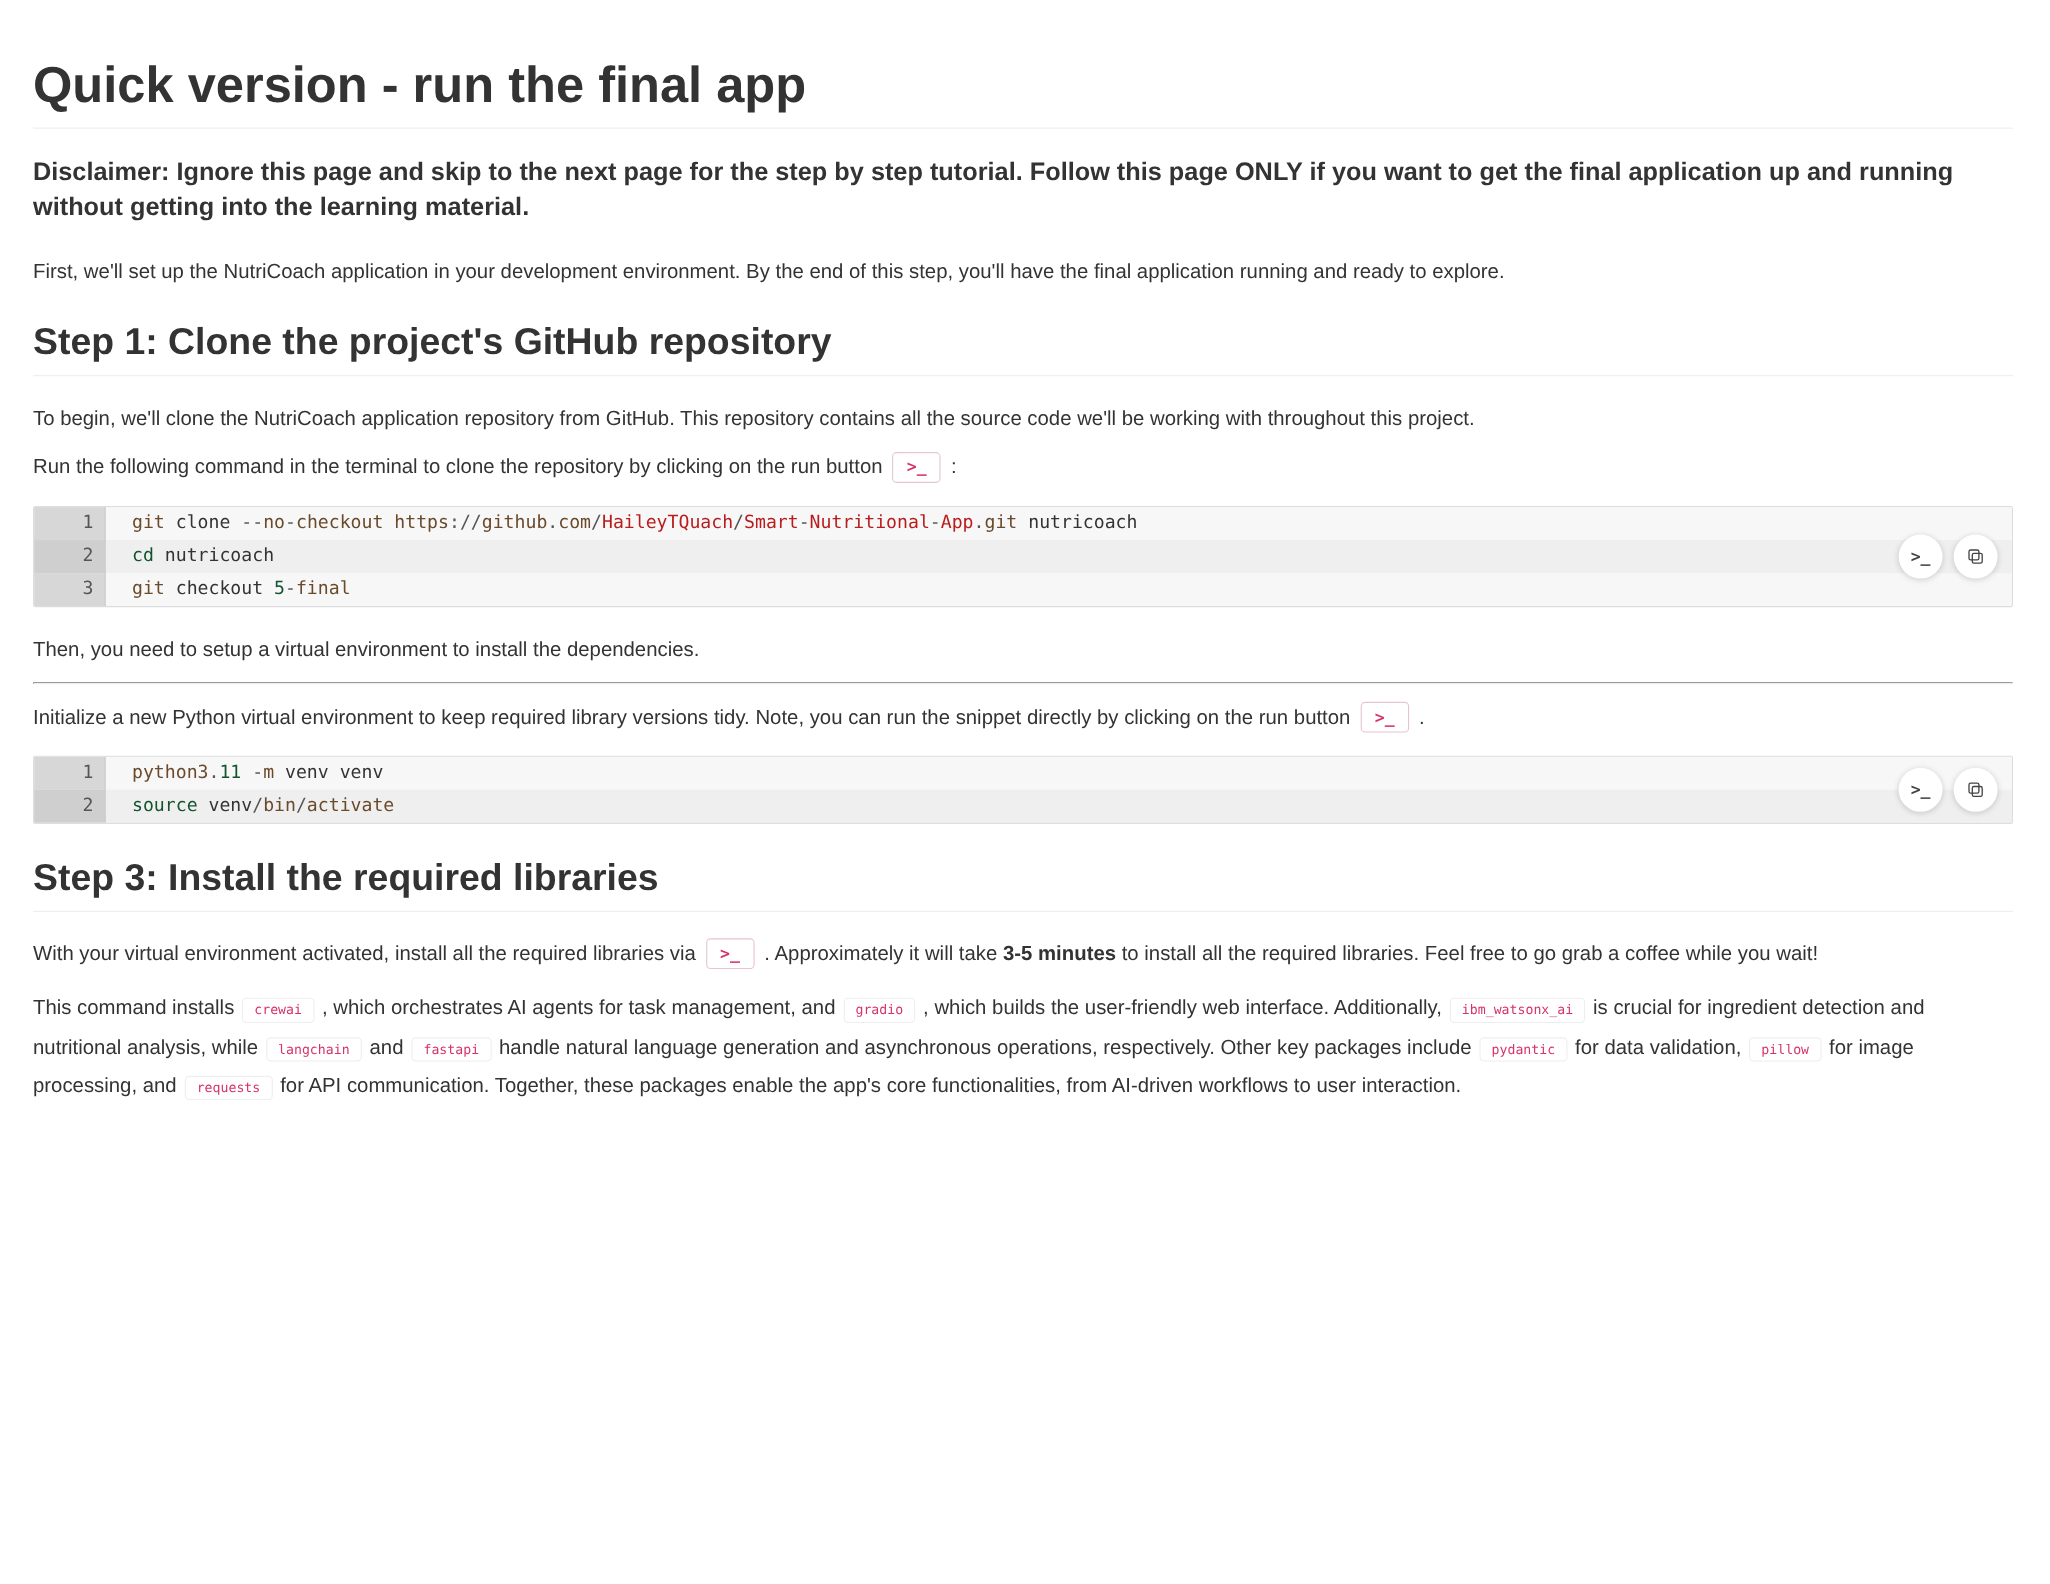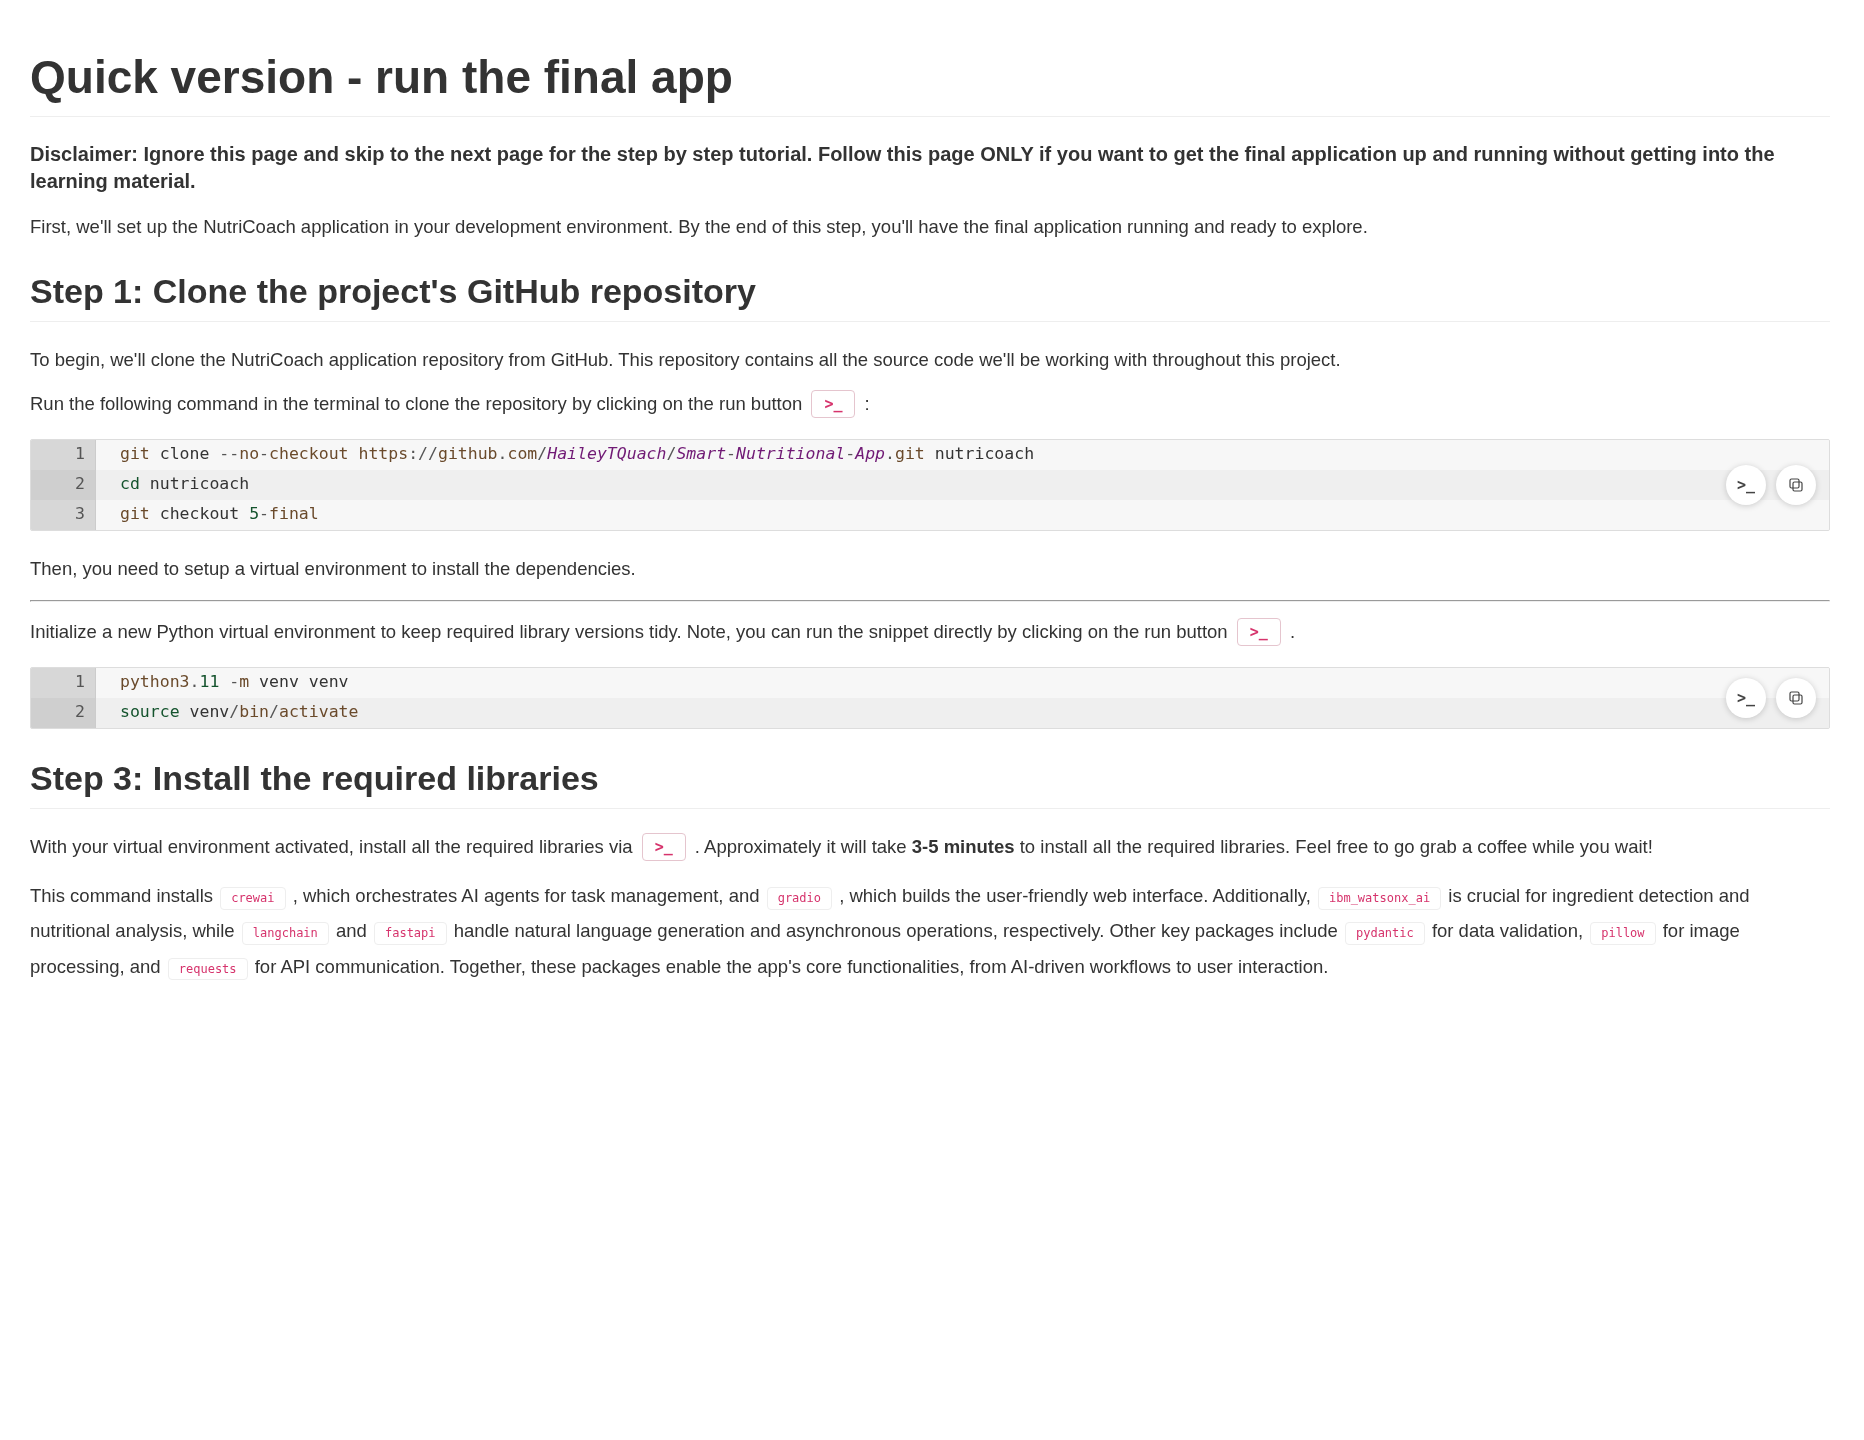--- a/index.html
+++ b/index.html
@@ -26,23 +26,23 @@
   }
   h2.section, h3.disclaimer {
     font-weight: 700;
     color: #333;
   }
   h2.section {
     font-size: 34px;
     margin: 30px 0 10px 0;
   }
   h3.disclaimer {
-    font-size: 20px;
+    font-size: 23px;
     line-height: 1.35;
-    margin: 22px 0 18px 0;
+    margin: 22px 0 30px 0;
   }
   p {
     font-size: 18.5px;
     line-height: 1.55;
     margin: 16px 0;
     color: #333;
   }
   strong { font-weight: 700; }
   .run-badge {
     display: inline-flex;
@@ -109,21 +109,21 @@
   }
   .codeline:nth-child(even) .gutter { background: #cfcfcf; }
   .codecontent {
     padding: 4px 16px 4px 24px;
     white-space: pre;
     color: #333;
   }
 
   
   .t-green { color: #14532d; }
-  .t-purple { color: #701a75; font-style: italic; }
+  .t-purple { color: #b91c1c; }
   .t-gray  { color: #555; }
   .t-brown { color: #6a4a2b; }
 
   
   .fab-group {
     position: absolute;
     right: 14px;
     top: 50%;
     transform: translateY(-50%);
     display: flex;

